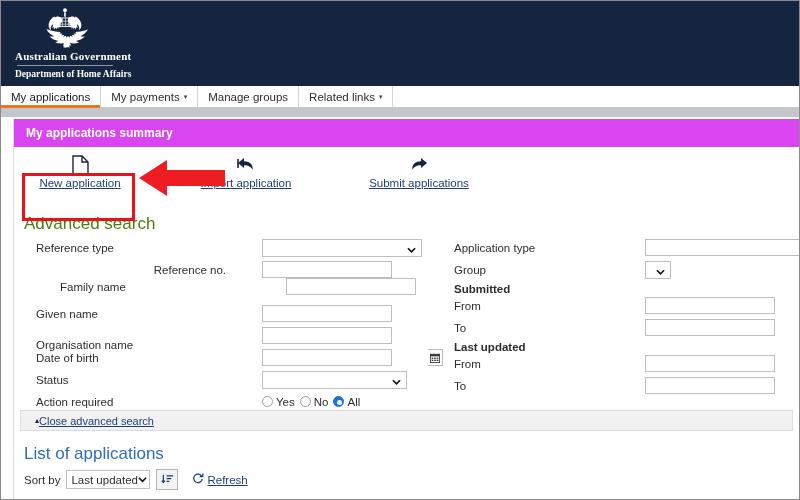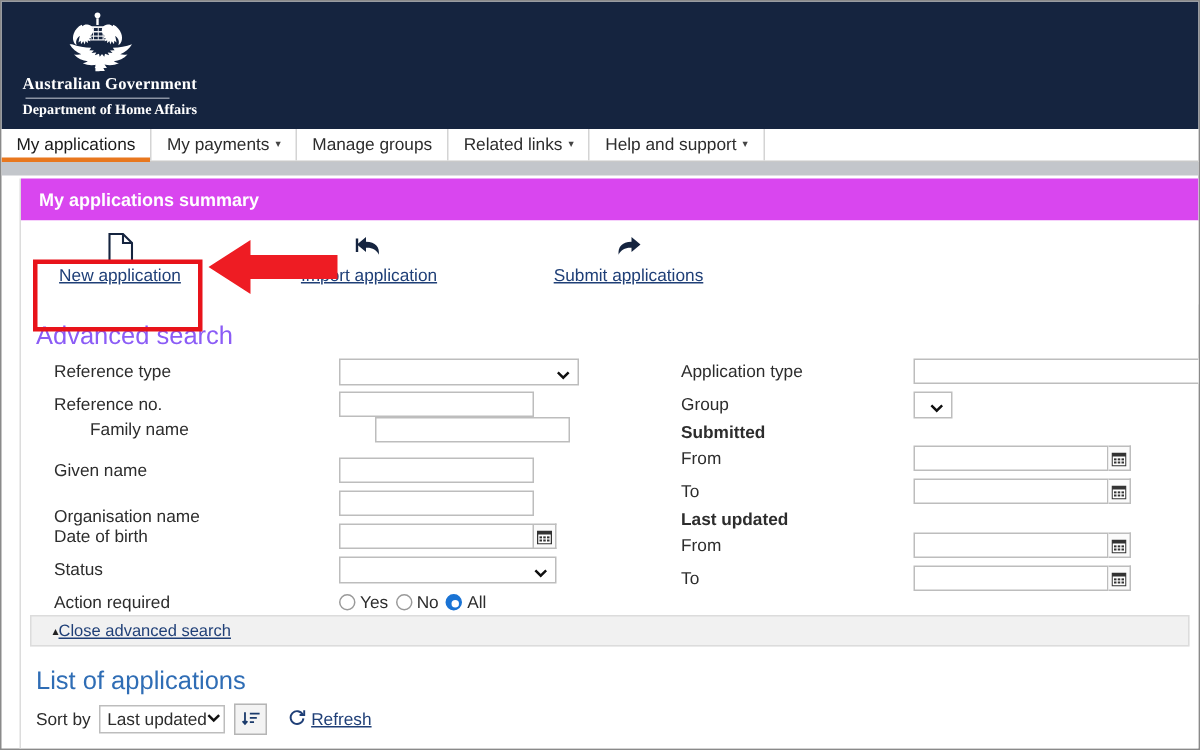--- a/index.html
+++ b/index.html
@@ -80,24 +80,24 @@
   .a-new { left:6px; }
   .a-import { left:172px; }
   .a-submit { left:345px; }
   .hl-box {
     position:absolute; left:8px; top:26px; width:113px; height:48px;
     border:3px solid #e8131a; pointer-events:none; z-index:5;
   }
   .red-arrow { position:absolute; left:136px; top:156px; z-index:6; }
   
   .adv-h {
-    color:#8b5cf6; font-size:17px; padding:11px 0 4px 10px; font-weight:normal;
+    color:#4d7c0f; font-size:17px; padding:11px 0 4px 10px; font-weight:normal;
   }
   .adv-grid { position:relative; height:172px; }
-  .fld { position:absolute; display:flex; align-items:center; height:19px; }
+  .fld { position:absolute; display:flex; align-items:center; height:19px;gap:36px; }
   .lbl { font-size:11.5px; color:#2d2d2d; white-space:nowrap; }
   .lbl.b { font-weight:bold; }
   .txt {
     height:17px; border:1px solid #bdbdbd; background:#fff;
     font-family:"Liberation Sans", sans-serif; font-size:11px;
     padding:0 3px; outline:none;
   }
   .sel {
     height:18px; border:1px solid #bdbdbd; background:#fff;
     position:relative; display:flex; align-items:center;
@@ -181,24 +181,20 @@
       <span>My payments</span>
       <span class="caret">▾</span>
     </div>
     <div class="nav-item">
       <span>Manage groups</span>
     </div>
     <div class="nav-item">
       <span>Related links</span>
       <span class="caret">▾</span>
     </div>
-    <div class="nav-item">
-      <span>Help and support</span>
-      <span class="caret">▾</span>
-    </div>
     <div class="nav-item nav-filler"></div>
   </div>
 
   <div class="gray-band"></div>
 
   <div class="content-wrap">
 
     <div class="summary-bar">My applications summary</div>
 
     <div class="actions">
@@ -244,21 +240,21 @@
         <span class="sel" style="width:160px;">
           <span class="chev">
             <svg width="9" height="9" viewBox="0 0 10 10">
                 <path d="M1 3l4 4 4-4" stroke="#111" stroke-width="1.8" fill="none"></path>
               </svg>
           </span>
         </span>
       </div>
 
       <div class="fld" style="left:22px; top:22px;">
-        <span class="lbl" style="width:190px;">Reference no.</span>
+        <span class="lbl" style="width:190px;text-align:right;">Reference no.</span>
         <input class="txt" style="width: 130px;" value="">
       </div>
 
       <div class="fld" style="left:22px; top:39px;margin-left:24px;">
         <span class="lbl" style="width:190px;">Family name</span>
         <input class="txt" style="width: 130px;" value="">
       </div>
 
       <div class="fld" style="left:22px; top:66px;">
         <span class="lbl" style="width:190px;">Given name</span>

